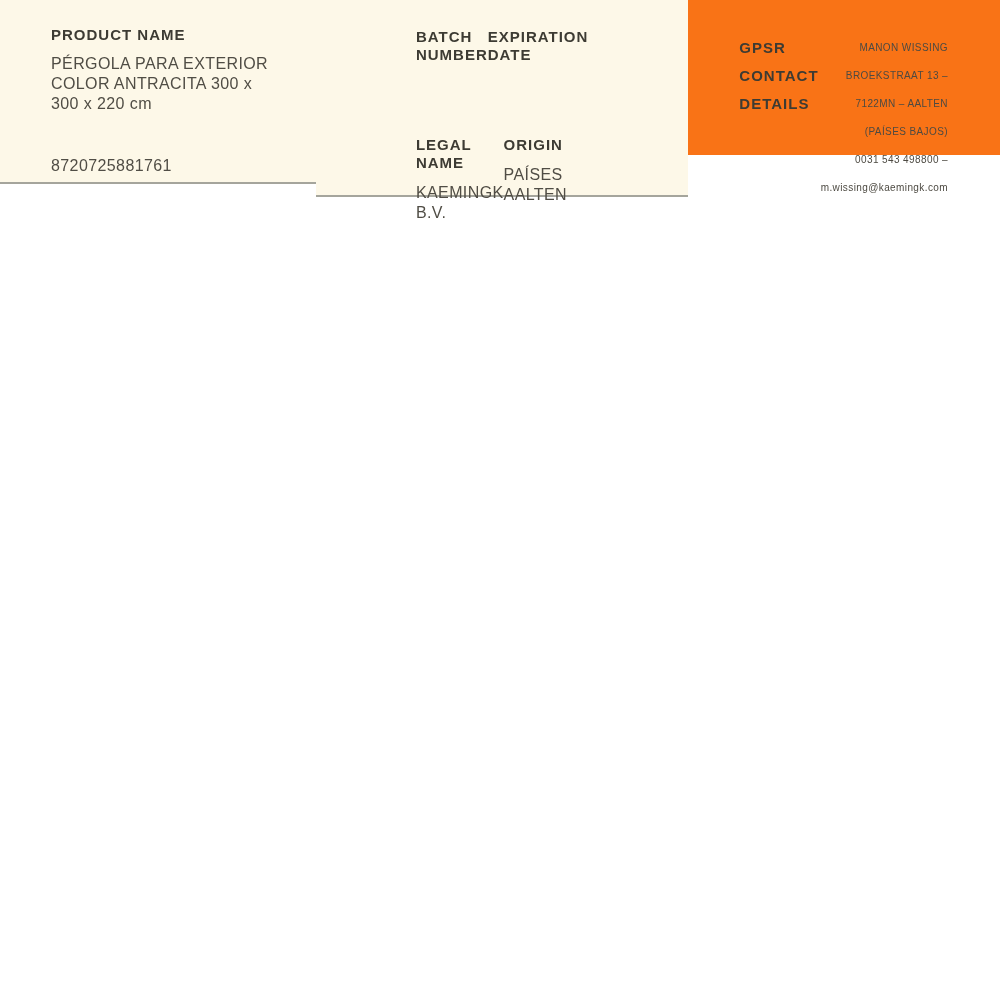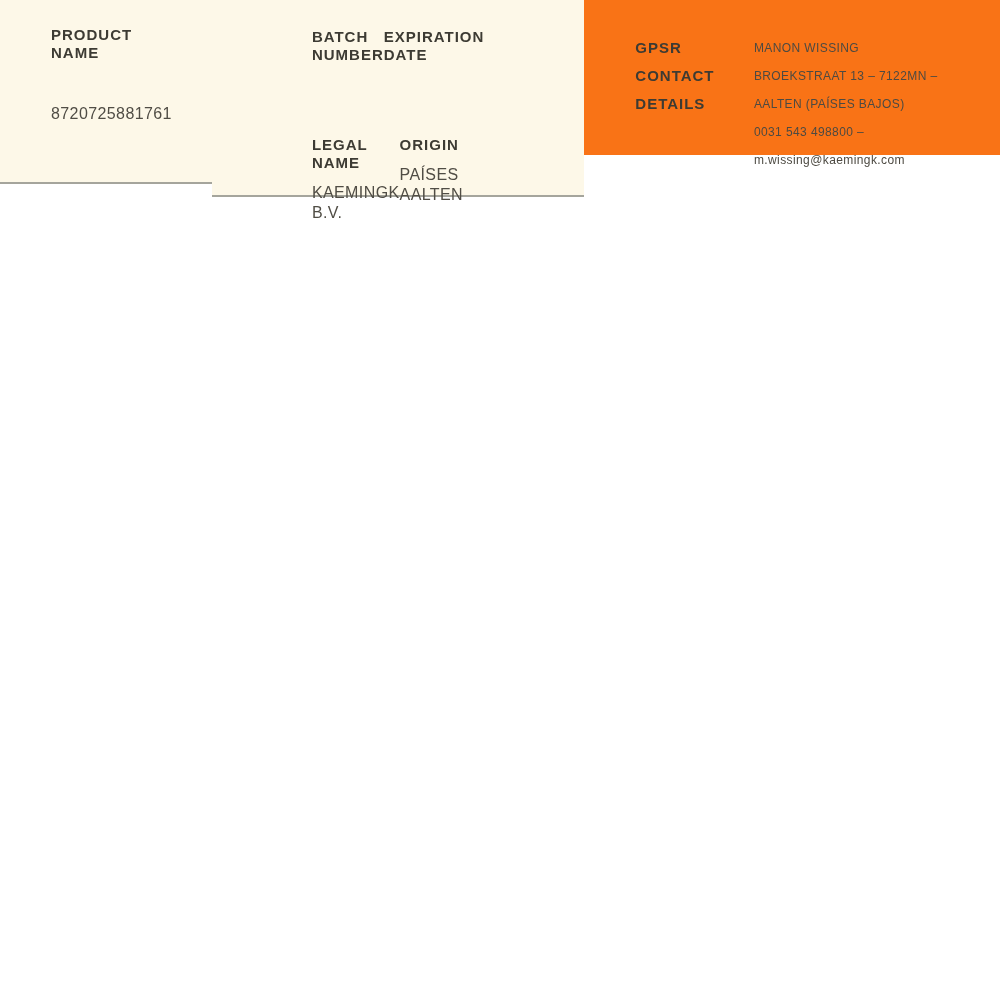--- a/index.html
+++ b/index.html
@@ -88,35 +88,36 @@
     background: #f97316;
     padding: 34px 52px 0 51px;
     display: flex;
     justify-content: space-between;
     align-items: flex-start;
   }
   .section-contact .label {
     line-height: 28px;
   }
   .contact-lines {
-    text-align: left;
-    font-size: 12px;
+    text-align: right;
+    font-size: 10px;
     letter-spacing: 0.4px;
     color: #4d4a42;
     line-height: 28px;
   }
 </style>
 </head>
 <body>
 
 <div class="page">
 
   <section class="section-product">
     <div class="field">
       <div class="label">PRODUCT NAME</div>
+      <div class="value field-value">PÉRGOLA PARA EXTERIOR COLOR ANTRACITA 300 x 300 x 220 cm</div>
     </div>
     <div class="field">
       <div class="value field-value">8720725881761</div>
     </div>
   </section>
 
   <section class="section-image"></section>
 
   <section class="section-batch">
     <div class="batch-grid row-1">

